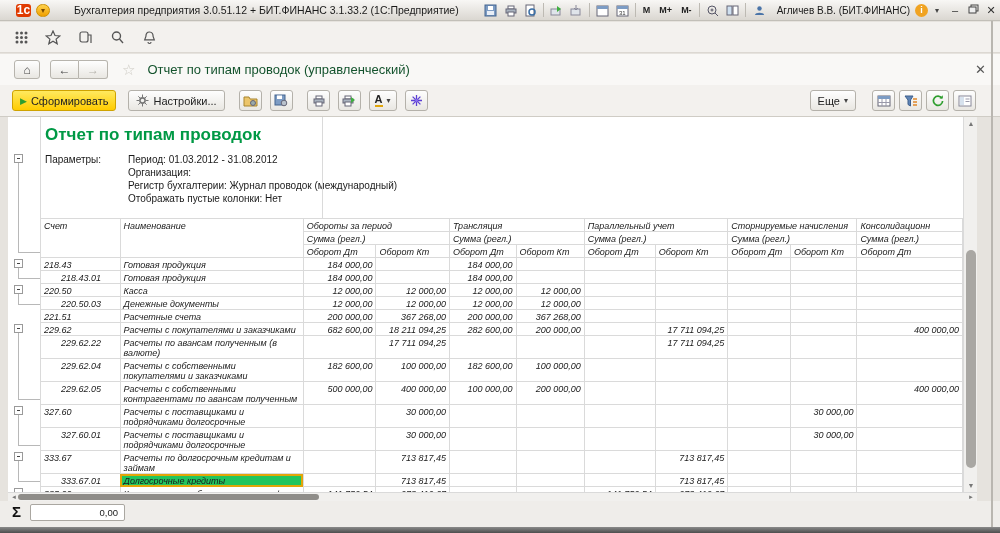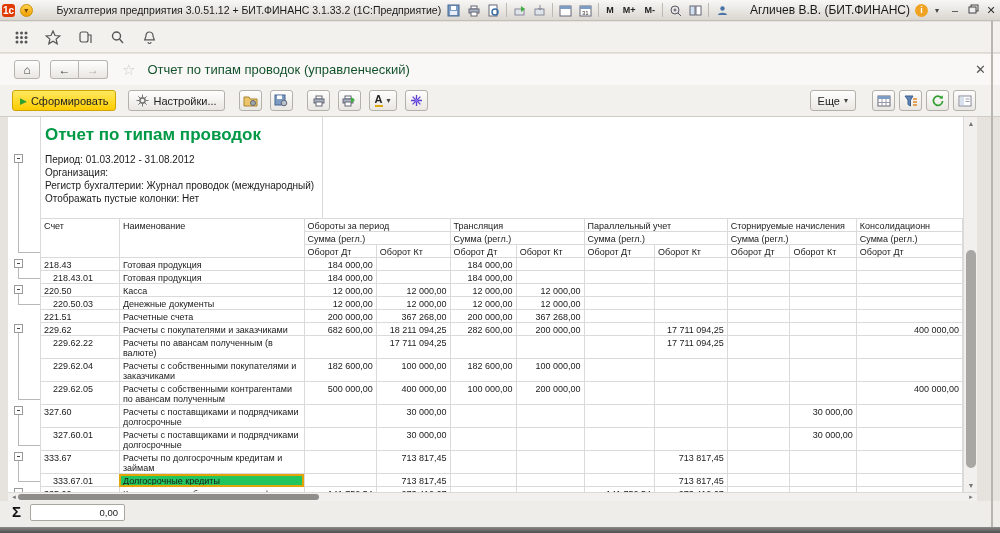--- a/index.html
+++ b/index.html
@@ -3,31 +3,31 @@
 <meta charset="utf-8">
 <style>
   * { box-sizing: border-box; margin: 0; padding: 0; }
   html,body { width:1000px; height:533px; overflow:hidden;
     font-family:"Liberation Sans", sans-serif; background:#e6e3de; color:#1a1a1a; }
 
   
   #titlebar { position:absolute; left:0; top:0; width:1000px; height:21px;
     background:linear-gradient(#f8f7f5,#dad7d1); border-bottom:1px solid #c2bfb8;
     display:flex; align-items:center; font-size:10.5px; }
-  #titlebar .logo1c { width:15px; height:13px; margin-left:2px; background:#e03a00;
-    border-radius:3px; color:#fff; font-size:10px; font-weight:bold; text-align:center; line-height:13px; }
+  #titlebar .logo1c { width:15px; height:13px; margin-left:16px; background:#e03a00;
+    border-radius:3px; color:#fff; font-size:12px; font-weight:bold; text-align:center; line-height:13px; }
   #titlebar .mainmenu { width:14px; height:13px; margin-left:5px; background:linear-gradient(#ffd24d,#f0a000);
     border-radius:7px; color:#7a4a00; font-size:8px; text-align:center; line-height:12px; border:1px solid #cf9000;}
   #titlebar .ttl { margin-left:12px; white-space:nowrap;padding-left:12px; }
   .tgroup { display:flex; align-items:center; gap:3px; padding:0 4px; }
   .tsep { width:1px; height:14px; background:#bdbab3; }
   .tico { width:17px; height:15px; display:inline-flex; align-items:center; justify-content:center; }
   .mbtn { font-size:9px; font-weight:bold; color:#222; padding:0 3px; }
   #title-right { margin-left:auto; display:flex; align-items:center; }
-  .userbadge { display:flex; align-items:flex-start; gap:19px; font-size:12px; padding:0 5px; white-space:nowrap; }
+  .userbadge { display:flex; align-items:center; gap:9px; font-size:10px; padding:0 5px; white-space:nowrap; }
   .infoicon { width:13px; height:13px; border-radius:7px; background:#f0a322; color:#fff;
     font-size:9px; font-weight:bold; text-align:center; line-height:13px; }
   .wctl { font-size:11px; color:#333; width:18px; text-align:center; }
 
   
   #appbar { position:absolute; left:0; top:22px; width:1000px; height:31px;
     background:#f3f1ee; border-bottom:1px solid #dcd8d2; display:flex; align-items:center; gap:14px; padding-left:12px; }
   .aico { width:18px; height:18px; display:inline-flex; align-items:center; justify-content:center; }
 
   
@@ -62,29 +62,29 @@
   .caret { font-size:8px; color:#444; }
 
   
   #report { position:absolute; left:8px; top:117px; width:969px; height:375px;
     background:#fff; overflow:hidden; }
   #sheet { position:absolute; left:0; top:0; right:14px; bottom:0; overflow:hidden; }
   .guide { position:absolute; top:0; width:1px; height:101px; background:#dadada; }
   #rep-title { margin:8px 0 0 37px; font-size:17px; font-weight:bold; color:#009945; height:22px; }
   #params { margin:6px 0 0 37px; display:flex; font-size:10px; line-height:13px; }
   #params .plabel { width:83px; }
-  #rtable { border-collapse:collapse; table-layout:fixed; margin:13px 0 0 32px; font-size:9px; }
+  #rtable { border-collapse:collapse; table-layout:fixed; margin:13px 0 0 32px; font-size:9px;font-style:italic; }
   #rtable th, #rtable td { border:1px solid #dadada; padding:0 3px; overflow:hidden;
     white-space:nowrap; font-weight:normal; text-align:left; height:12px; line-height:10px;
     vertical-align:top; }
   #rtable th { vertical-align:top; padding-top:2px; }
   #rtable td { padding-top:2px; }
   #rtable td.num { text-align:right; }
   #rtable td.name { white-space:normal; }
-  #rtable td.ind { padding-left:12px; }
+  #rtable td.ind { padding-left:20px; }
   #rtable td.sel { outline:2px solid #e2a509; outline-offset:-2px; background:#22c55e; }
 
   
   .tm-box { position:absolute; width:9px; height:9px; border:1px solid #9a9a9a; background:#fff; z-index:3; }
   .tm-box::after { content:""; position:absolute; left:2px; top:3px; width:3px; height:1px; background:#444; }
   .tm-v { position:absolute; width:1px; background:#b8b8b8; z-index:2; }
   .tm-h { position:absolute; height:1px; background:#b8b8b8; z-index:2; }
 
   
   #vscroll { position:absolute; right:0; top:0; width:14px; height:375px;
@@ -357,20 +357,21 @@
       </span>
   </span>
 </div>
 
 <div id="report">
   <div id="sheet">
     <div class="guide" style="left:32px;"></div>
     <div class="guide" style="left:314px;"></div>
     <div id="rep-title">Отчет по типам проводок</div>
     <div id="params">
+      <div class="plabel">Параметры:</div>
       <div>
         <div>Период: 01.03.2012 - 31.08.2012</div>
         <div>Организация:</div>
         <div>Регистр бухгалтерии: Журнал проводок (международный)</div>
         <div>Отображать пустые колонки: Нет</div>
       </div>
     </div>
     <table id="rtable">
       <colgroup>
         <col style="width:82px">

